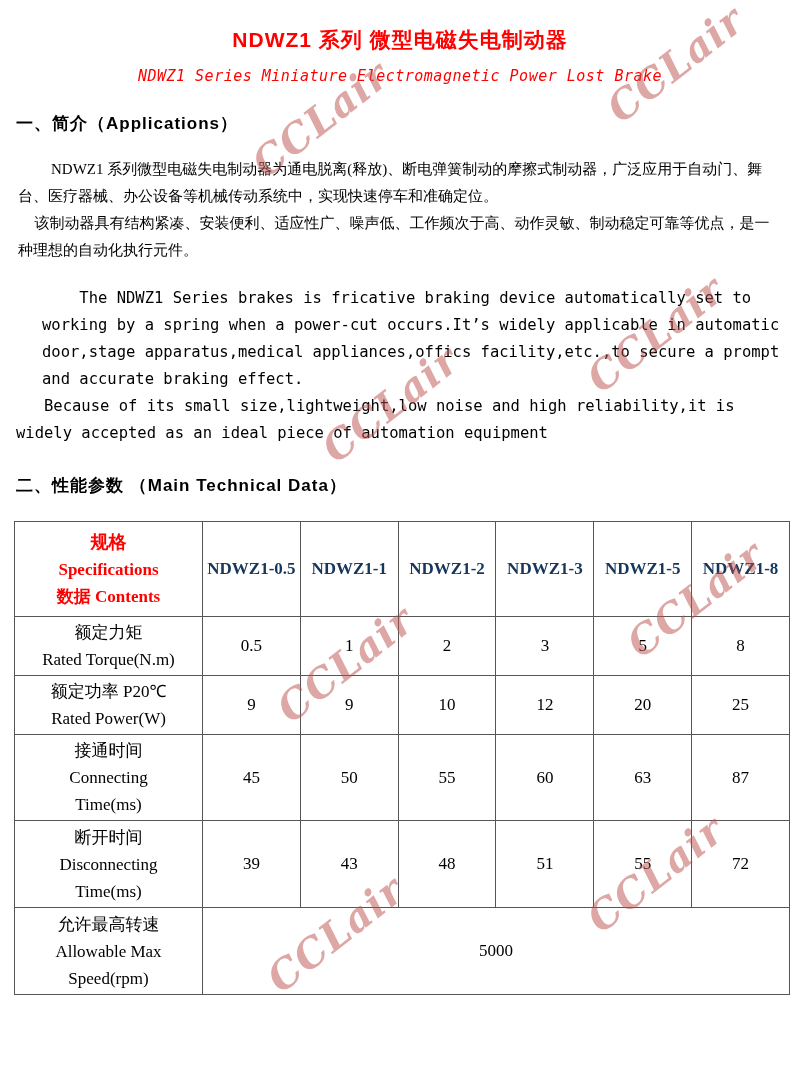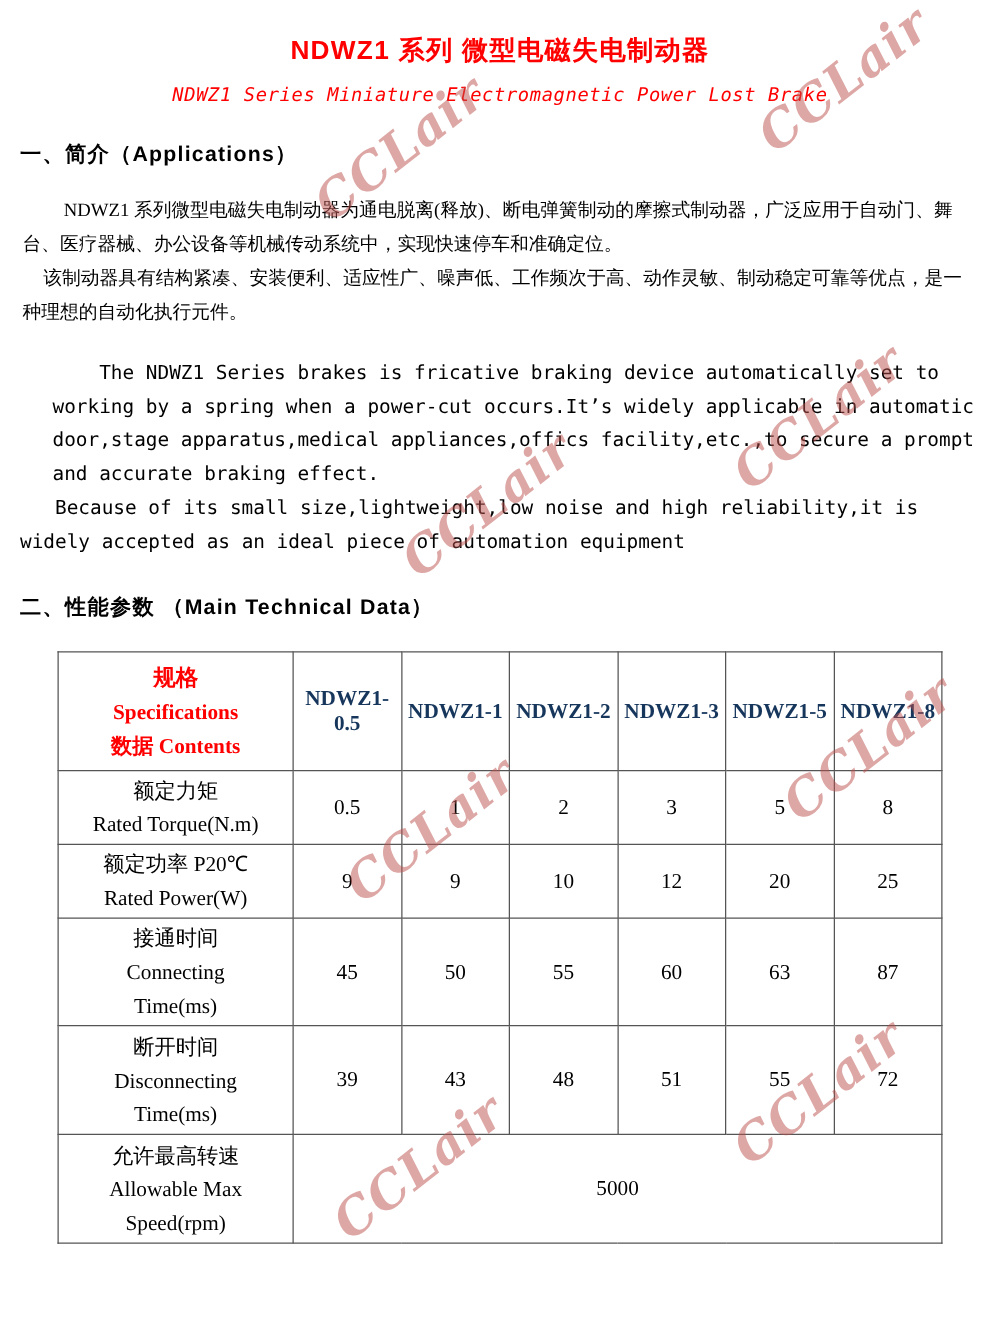--- a/index.html
+++ b/index.html
@@ -43,21 +43,21 @@
   p.cn.first  { margin-top:21px; text-indent:2.2em; }
   p.cn.second { text-indent:1.1em; }
   p.en {
     font-family:"DejaVu Sans Mono", monospace;
     font-size:15.5px; line-height:27px; color:#000; margin:0 2px;
   }
   p.en.first  { margin-top:21px; text-indent:4ch;margin-left:28px; }
   p.en.second { text-indent:3ch; }
 
   table.specs {
-    width:708px; margin:24px auto 0 auto;
+    width:776px; margin:24px auto 0 auto;
     border-collapse:collapse; table-layout:fixed;
     position:relative; z-index:2; background:transparent;
   }
   .specs th, .specs td {
     border:1px solid #555; text-align:center; vertical-align:middle;
     font-size:17px; color:#000; padding:2px;
   }
   .specs th.spec-head {
     width:188px; color:#ff0000; font-weight:bold;
     height:95px; line-height:27px; font-size:17px;

